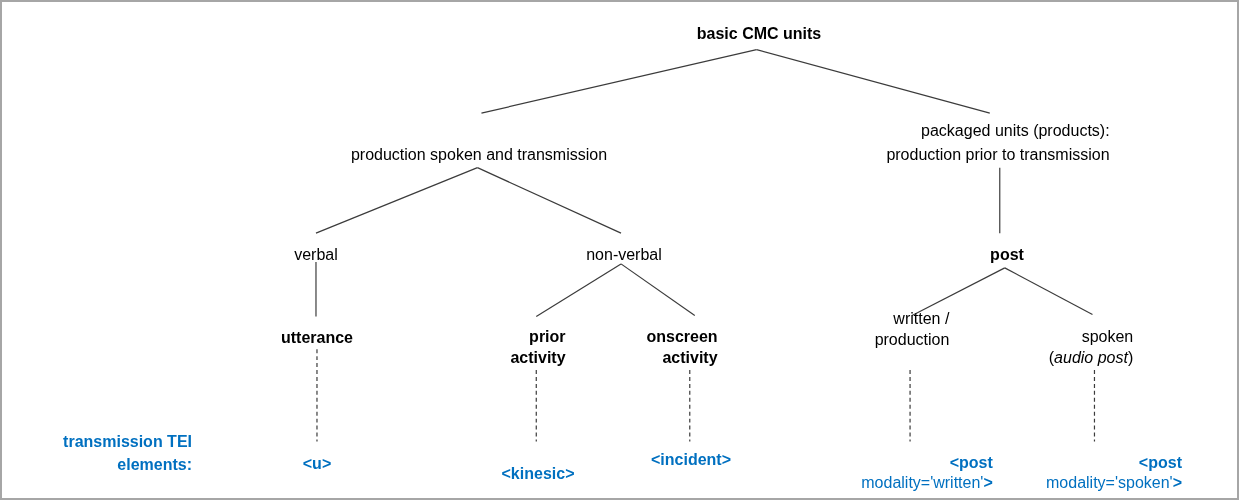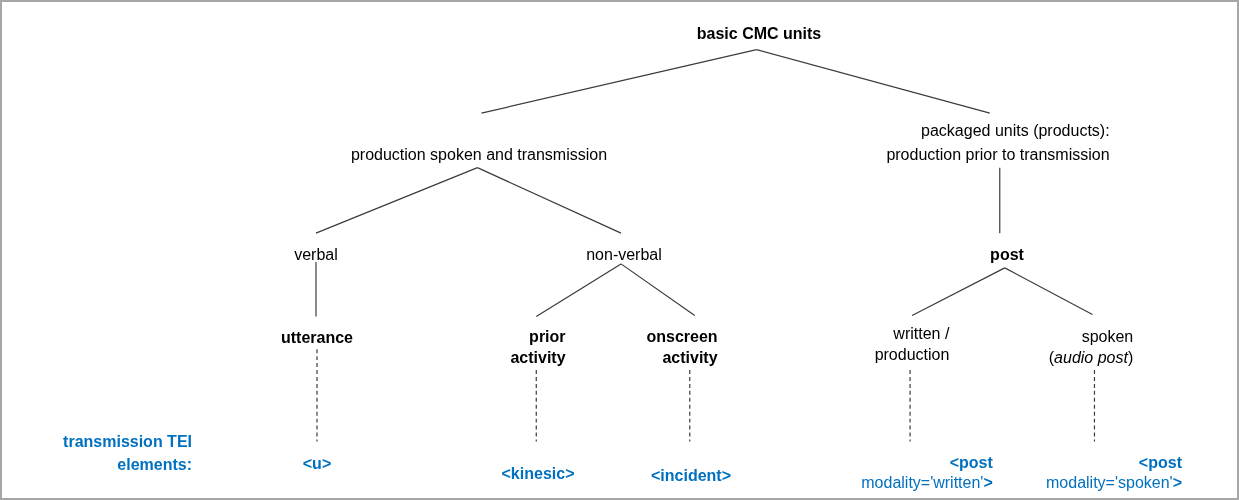--- a/index.html
+++ b/index.html
@@ -103,40 +103,40 @@
   <div class="node bold two-line" style="left:536px; top:324px;">
     <span>prior</span><br>
     <span>activity</span>
   </div>
 
   <div class="node bold two-line" style="left:680px; top:324px;">
     <span>onscreen</span><br>
     <span>activity</span>
   </div>
 
-  <div class="node two-line" style="left:910px; top:321px;">
+  <div class="node two-line" style="left:910px; top:306px;">
     <span>written /</span><br>
     <span>production</span>
   </div>
 
   <div class="node two-line" style="left:1089px; top:324px;">
     <span>spoken</span><br>
     <span>(</span><span class="it">audio post</span><span>)</span>
   </div>
 
   <div class="caption">
     <span>transmission TEI</span><br>
     <span>elements:</span>
   </div>
 
   <div class="node tei" style="left:315px; top:452px;">&lt;u&gt;</div>
 
   <div class="node tei" style="left:536px; top:462px;">&lt;kinesic&gt;</div>
 
-  <div class="node tei" style="left:689px; top:464px;">&lt;incident&gt;</div>
+  <div class="node tei" style="left:689px; top:448px;">&lt;incident&gt;</div>
 
   <div class="node tei" style="left:909px; top:451px;">
     <span>&lt;post</span><br>
     <span class="attr">modality='written'</span><span>&gt;</span>
   </div>
 
   <div class="node tei" style="left:1096px; top:451px;">
     <span>&lt;post</span><br>
     <span class="attr">modality='spoken'</span><span>&gt;</span>
   </div>

